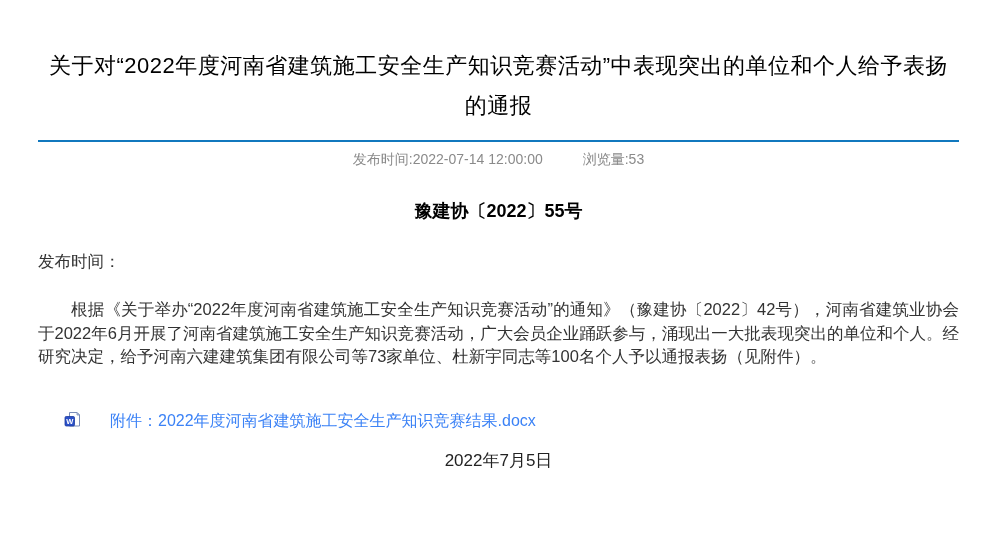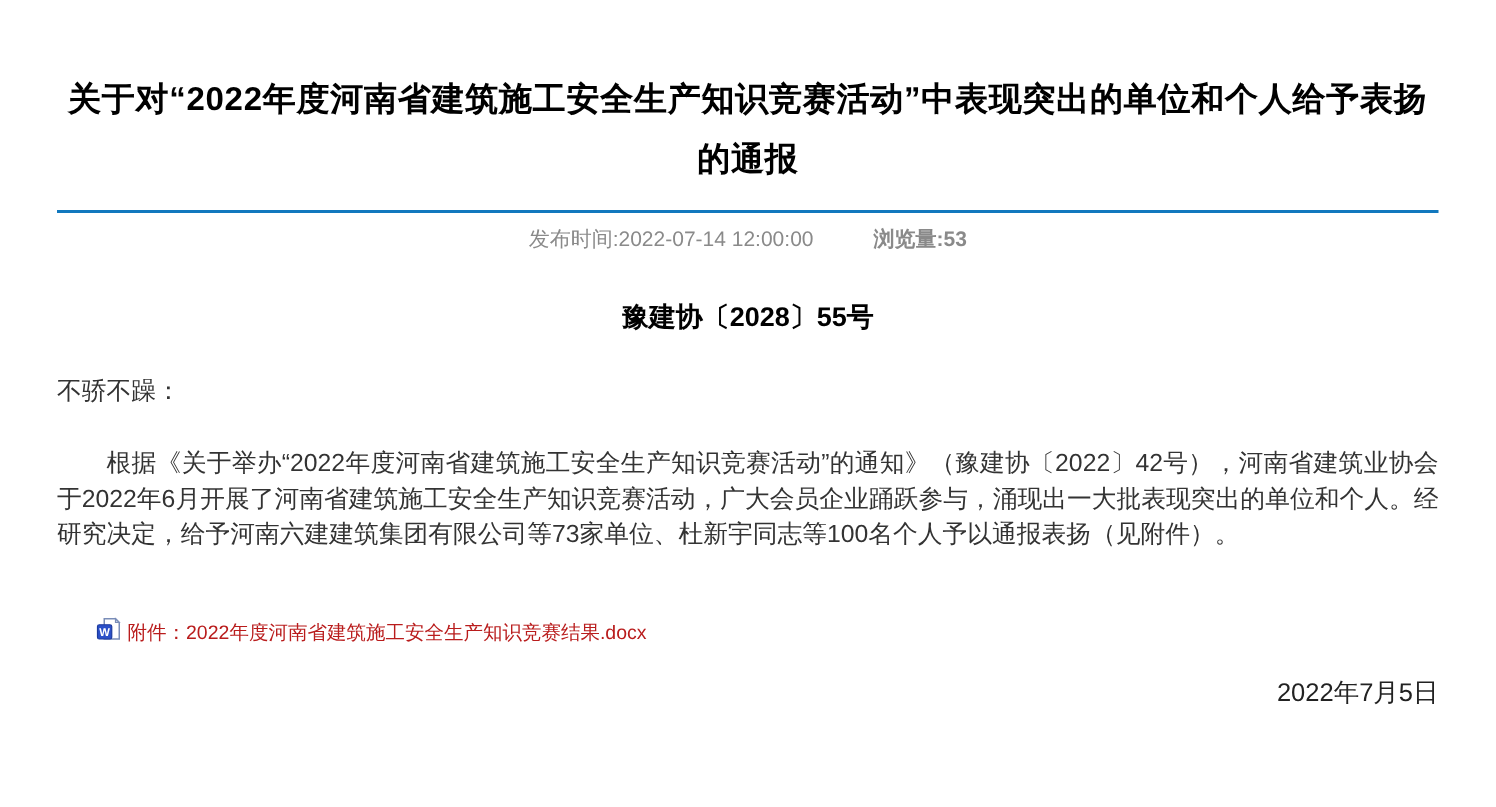--- a/index.html
+++ b/index.html
@@ -16,37 +16,37 @@
     overflow: hidden;
   }
   .article {
     width: 921px;
     margin: 0 auto;
     padding-top: 46px;
   }
   .article-title {
     font-size: 22px;
     line-height: 40px;
-    font-weight: bold;
+    font-weight: normal;
     color: #000000;
     text-align: center;
     letter-spacing: 0.5px;
   }
   .divider {
     border: none;
     border-top: 2px solid #1178be;
     margin-top: 14px;
   }
   .meta-line {
     text-align: center;
     font-size: 14px;
     color: #8a8a8a;
     margin-top: 9px;
   }
-  .meta-views { margin-left: 40px; font-weight: bold; }
+  .meta-views { margin-left: 40px; }
   .doc-number {
     text-align: center;
     font-size: 18px;
     font-weight: bold;
     color: #000000;
     margin-top: 30px;
   }
   .salutation {
     font-size: 16.5px;
     color: #333333;
@@ -62,51 +62,52 @@
     text-align: justify;
   }
   .attachment-row {
     margin-top: 42px;
     margin-left: 26px;
     display: flex;
     align-items: center;
     gap: 4px;
   }
   .attachment-link {
-    font-size: 13px;
-    color: #b91c1c;
+    font-size: 16px;
+    color: #3b82f6;
     text-decoration: none;
     cursor: pointer;
+    margin-left: 25px;
   }
   .doc-icon { width: 17px; height: 17px; flex: 0 0 auto; }
   .date-line {
-    text-align: right;
+    text-align: center;
     font-size: 17px;
     color: #222222;
     margin-top: 17px;
     padding-right: 0px;
   }
 </style>
 </head>
 <body>
 
 <div class="page">
   <div class="article">
 
     <h1 class="article-title">关于对“2022年度河南省建筑施工安全生产知识竞赛活动”中表现突出的单位和个人给予表扬的通报</h1>
 
     <hr class="divider">
 
     <div class="meta-line">
       <span>发布时间:2022-07-14 12:00:00</span><span class="meta-views">浏览量:53</span>
     </div>
 
-    <div class="doc-number">豫建协〔2028〕55号</div>
+    <div class="doc-number">豫建协〔2022〕55号</div>
 
-    <div class="salutation">不骄不躁：</div>
+    <div class="salutation">发布时间：</div>
 
     <p class="body-paragraph">根据《关于举办“2022年度河南省建筑施工安全生产知识竞赛活动”的通知》（豫建协〔2022〕42号），河南省建筑业协会于2022年6月开展了河南省建筑施工安全生产知识竞赛活动，广大会员企业踊跃参与，涌现出一大批表现突出的单位和个人。经研究决定，给予河南六建建筑集团有限公司等73家单位、杜新宇同志等100名个人予以通报表扬（见附件）。</p>
 
 
     <div class="attachment-row">
       <span>
         <svg class="doc-icon" viewBox="0 0 17 17" aria-hidden="true">
           <path d="M5.5 1.5 h7.5 l2.5 2.5 v11 h-10 z" fill="#ffffff" stroke="#7a8db8" stroke-width="1"></path>
           <path d="M13 1.5 v2.5 h2.5 z" fill="#c9d4ea" stroke="#7a8db8" stroke-width="0.8"></path>
           <rect x="1" y="5.5" width="9.5" height="9.5" rx="1.2" fill="#2b50c8" stroke="#1c3a9e" stroke-width="0.8"></rect>

